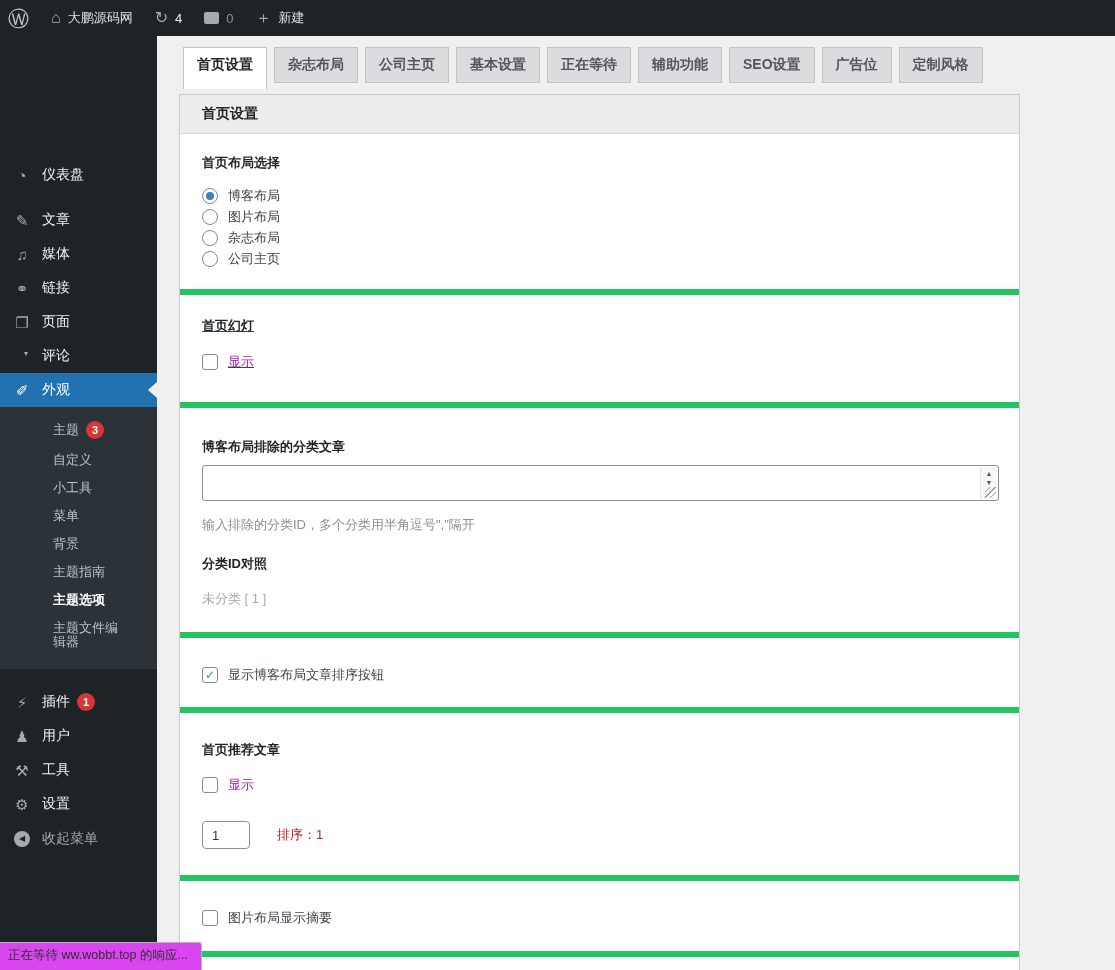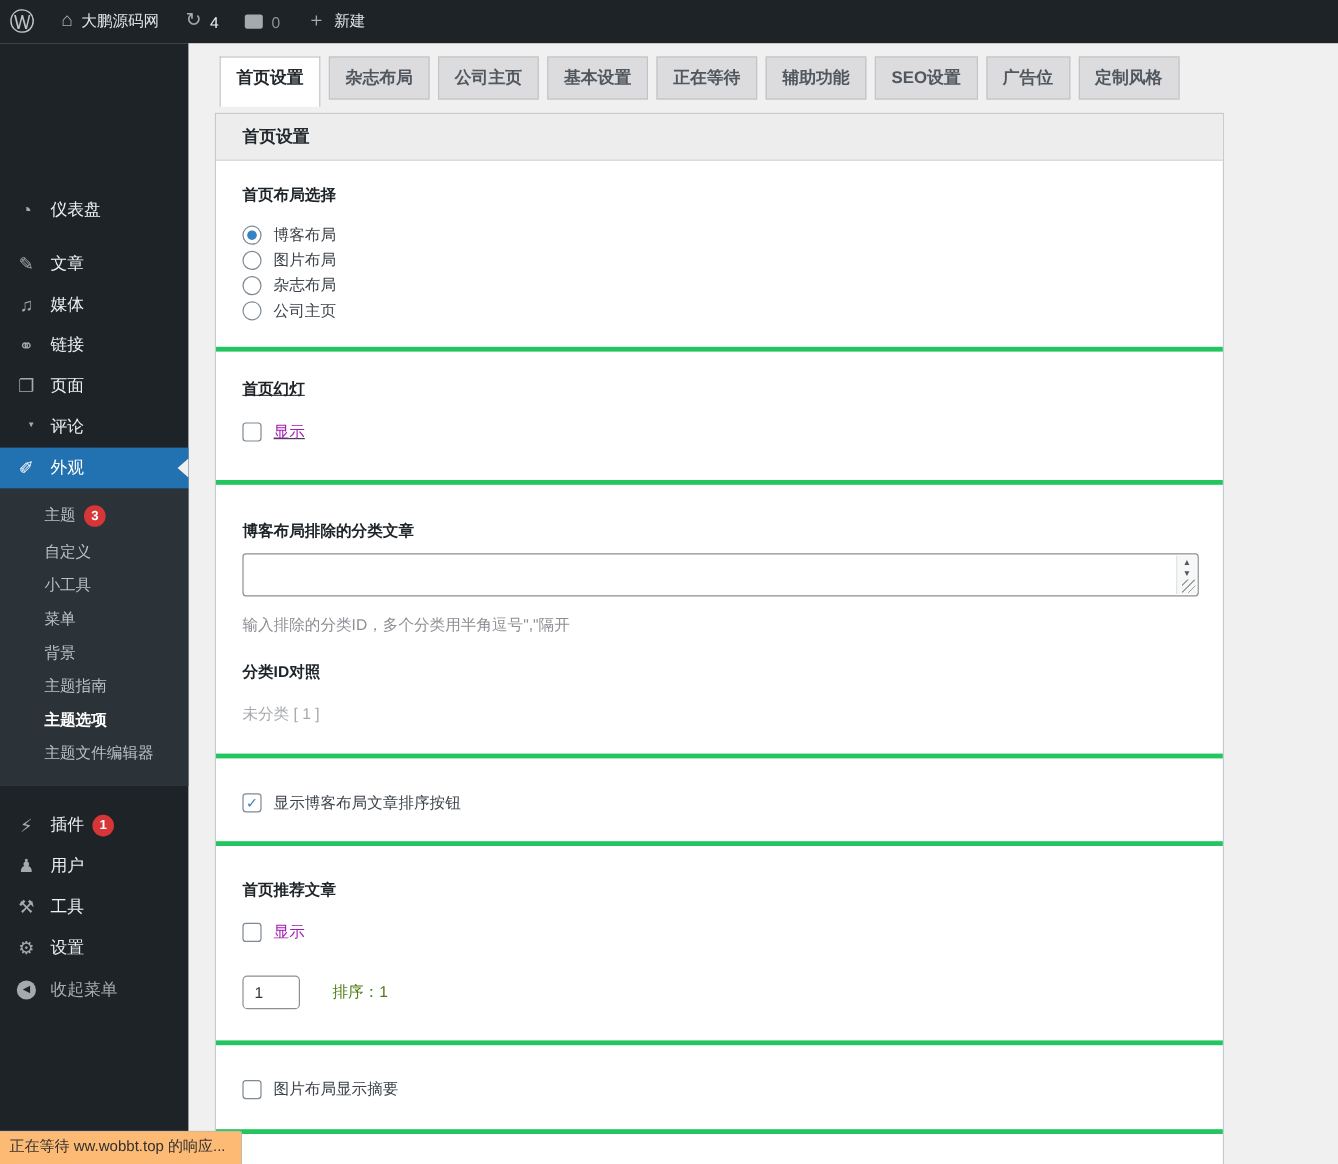--- a/index.html
+++ b/index.html
@@ -68,21 +68,21 @@
   .side-bubble::after {
     content: ""; position: absolute; left: 2px; bottom: -4px;
     border: 4px solid transparent; border-top-color: #a7aaad; border-left-width: 2px; border-right-width: 2px;
   }
   .badge {
     display: inline-block; min-width: 18px; height: 18px; line-height: 18px;
     margin-left: 7px; padding: 0 5px; border-radius: 9px;
     background: #d63638; color: #fff; font-size: 11px; font-weight: bold;
     text-align: center;
   }
-  .submenu { background: #2c3338; padding: 7px 0 13px; }
+  .submenu { background: #2c3338; padding: 7px 16px 13px; }
   .submenu-item {
     display: block; padding: 7px 12px 7px 37px;
     font-size: 13px; color: #b8c1c9; cursor: pointer; line-height: 14px;
   }
   .submenu-item.current { color: #fff; font-weight: bold; }
   .menu-item.collapse { color: #a7aaad; margin-top: 1px; }
   .collapse-circle {
     width: 16px; height: 16px; border-radius: 50%; background: #a7aaad;
     color: #1d2327; font-size: 8px; display: flex; align-items: center;
     justify-content: center; margin: 0 auto;
@@ -105,21 +105,21 @@
 
   
   .panel {
     position: absolute; left: 179px; top: 94px; width: 841px; height: 930px;
     background: #fff; border: 1px solid #c9cacb; z-index: 4;
   }
   .panel-header {
     background: #ededed; border-bottom: 1px solid #d7d8d9;
     padding: 10px 22px; font-size: 14px; font-weight: bold; color: #23282d;
   }
-  .section { padding: 20px 22px; border-bottom: 4px solid #22c55e; }
+  .section { padding: 20px 22px; border-bottom: 6px solid #22c55e; }
   .section-label { font-size: 13px; font-weight: bold; color: #1d2327; }
 
   .opt-row { display: flex; align-items: center; gap: 10px; height: 21px; cursor: pointer; }
   .opts { margin-top: 13px; }
   .radio {
     width: 16px; height: 16px; border-radius: 50%;
     border: 1px solid #7e8993; background: #fff; position: relative; flex: 0 0 auto;
   }
   .radio.checked::after {
     content: ""; position: absolute; left: 50%; top: 50%;
@@ -163,29 +163,29 @@
   .sec-sortbtn { padding-top: 26px; padding-bottom: 22px; }
 
   .sec-featured { padding-top: 28px; padding-bottom: 26px; }
   .sec-featured .opt-row { margin-top: 15px; }
   .order-row { margin-top: 26px; display: flex; align-items: center; }
   .order-input {
     width: 48px; height: 28px; border: 1px solid #8c8f94; border-radius: 4px;
     padding: 0 4px 0 9px; font-size: 13px; color: #32373c; background: #fff;
     font-family: "Liberation Sans", "DejaVu Sans", sans-serif;
   }
-  .order-label { margin-left: 27px; font-size: 13px; color: #4d7c0f; }
+  .order-label { margin-left: 27px; font-size: 13px; color: #b91c1c; }
 
   .sec-imgsum { padding-top: 26px; padding-bottom: 23px; }
   .sec-newwin { padding-top: 28px; padding-bottom: 24px; }
 
   
   .statusbar {
     position: absolute; left: 0; bottom: 0; z-index: 40;
-    background: #fdba74; border-top: 1px solid #b5b5b5; border-right: 1px solid #b5b5b5;
+    background: #d946ef; border-top: 1px solid #b5b5b5; border-right: 1px solid #b5b5b5;
     border-top-right-radius: 3px;
     padding: 4px 13px 6px 8px; font-size: 12.5px; color: #303030;
   }
 </style>
 </head>
 <body>
 
 <div class="adminbar">
   <div class="ab-item">
     <span class="ab-glyph ab-logo">Ⓦ</span>

